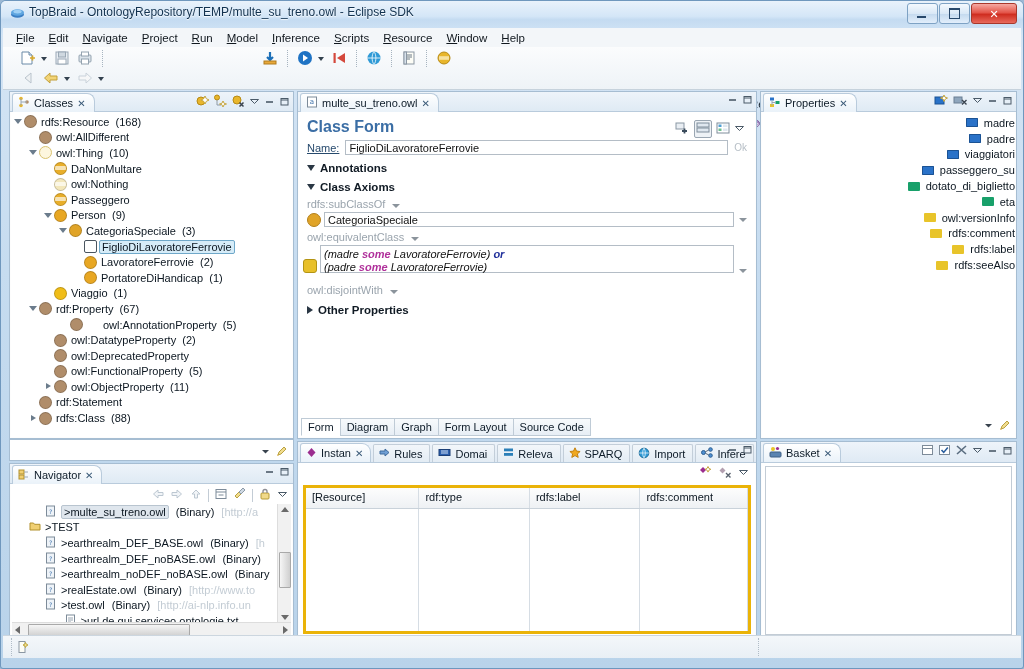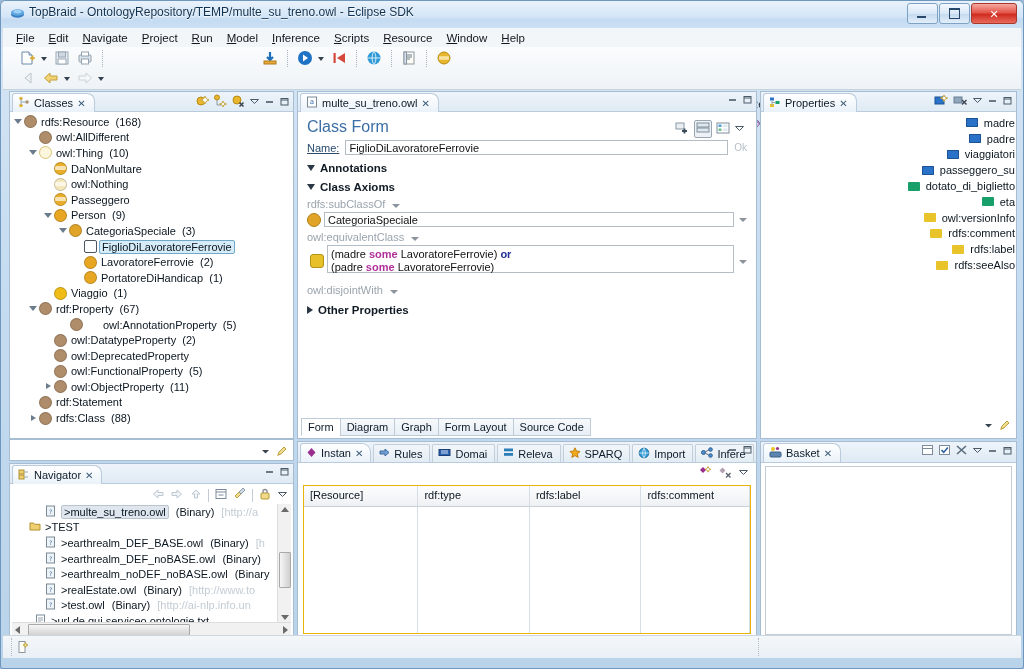--- a/index.html
+++ b/index.html
@@ -102,21 +102,21 @@
   .dot{width:11px;height:11px;border-radius:50%;flex:0 0 11px;margin-right:4px;}
   .sel{background:#d6ecf8;border:1px solid #6fa8c9;border-radius:2px;padding:0 2px;margin-left:-2px;}
   .cnt{color:#0b1620;}
 
   
   .plist{padding:3px 0 0 10px;}
   .prow{height:15.8px;display:flex;align-items:center;font-size:11px;color:#0b1620;justify-content:flex-end;}
   .psq{width:12px;height:9px;border-radius:1px;margin-right:6px;flex:0 0 12px;}
 
   
-  .formTitle{font-size:16px;color:#3b6ea5;padding:6px 0 2px 8px;font-weight:normal;}
+  .formTitle{font-size:16px;color:#3b6ea5;padding:6px 0 2px 8px;font-weight:bold;}
   .fieldlabel{color:#274a6d;text-decoration:underline;font-size:11px;}
   .txtin{
     background:#fff;border:1px solid #b4bdc6;height:15px;font-size:11px;color:#111;
     padding:1px 3px;box-sizing:border-box;
   }
   .sectionHdr{font-size:11.5px;font-weight:bold;color:#101a24;display:flex;align-items:center;gap:5px;}
   .tri{width:0;height:0;border-left:4px solid transparent;border-right:4px solid transparent;
     border-top:6px solid #2a3744;}
   .tri.r{border-left:6px solid #2a3744;border-right:none;border-top:4px solid transparent;
     border-bottom:4px solid transparent;}
@@ -646,21 +646,21 @@
       <div style="position:absolute;left:8px;top:100px;right:8px;display:flex;align-items:center;gap:3px;">
         <span style="width:12px;height:12px;border-radius:50%;background:#e0a428;border:1px solid #b3801b;flex:0 0 12px;"></span>
         <span class="txtin" style="flex:1;line-height:13px;">CategoriaSpeciale</span>
         <span class="dd" style="margin-left:2px;"></span>
       </div>
 
       <div style="position:absolute;left:8px;top:119px;">
         <span class="propname">owl:equivalentClass</span>
         <span class="dd"></span>
       </div>
-      <div style="position:absolute;left:11px;top:133px;right:8px;display:flex;align-items:center;gap:3px;">
+      <div style="position:absolute;left:4px;top:133px;right:8px;display:flex;align-items:flex-end;gap:3px;font-style:italic;">
         <span style="width:12px;height:12px;border-radius:3px;background:#e8c02a;border:1px solid #b39414;flex:0 0 12px;margin-top:3px;"></span>
         <span class="txtin" style="flex:1;height:28px;line-height:13px;padding-top:2px;">
           <span>
             <span>(madre </span><span class="kw-some">some</span><span> LavoratoreFerrovie) </span><span class="kw-or">or</span>
           </span><br>
           <span>
             <span>(padre </span><span class="kw-some">some</span><span> LavoratoreFerrovie)</span>
           </span>
         </span>
         <span class="dd" style="margin-left:2px;margin-top:5px;"></span>
@@ -914,21 +914,21 @@
           </div>
           <div style="height: 15.6px; display: flex; align-items: center; white-space: nowrap; font-size: 11px; color: rgb(11, 22, 32); padding-left: 34px;">
             <span class="ico" style="margin-right:4px;"><svg width="12" height="12" viewBox="0 0 12 12">
                 <rect x="1.5" y="1" width="8" height="10" fill="#eef3f8" stroke="#7d8b99"></rect>
                 <text x="5.5" y="8.6" font-size="6" text-anchor="middle" fill="#3a6ea8" font-family="DejaVu Sans">?</text>
               </svg></span>
             <span>&gt;test.owl</span>
             <span style="margin-left:7px;">(Binary)</span>
             <span style="margin-left:7px;color:#c3ccd4;">[http://ai-nlp.info.un</span>
           </div>
-          <div style="height: 15.6px; display: flex; align-items: center; white-space: nowrap; font-size: 11px; color: rgb(11, 22, 32); padding-left: 24px;">
+          <div style="height: 15.6px; display: flex; align-items: center; white-space: nowrap; font-size: 11px; color: rgb(11, 22, 32); padding-left: 34px; justify-content: flex-end;">
             <span class="ico" style="margin-right:4px;"><svg width="12" height="12" viewBox="0 0 12 12">
                 <rect x="1.5" y="1" width="8" height="10" fill="#fff" stroke="#7d8b99"></rect>
                 <path d="M3 4h5M3 6h5M3 8h3" stroke="#98a4b0"></path>
               </svg></span>
             <span>&gt;url de qui serviceo ontologie.txt</span>
             <span style="margin-left:7px;margin-top:48px;">(ASCII</span>
           </div>
         </div>
 
       <div class="vsb" style="top:20px;bottom:15px;">
@@ -1025,21 +1025,21 @@
               <path d="M4.5 2.5l3 3-3 3-3-3z" fill="#b3a0b0"></path>
               <path d="M8 8l4.5 4.5M12.5 8L8 12.5" stroke="#5b6470" stroke-width="1.4"></path>
             </svg>
         </span>
         <span class="ico">
           <svg width="11" height="11" viewBox="0 0 11 11">
               <path d="M1.5 3.5h8l-4 4z" fill="none" stroke="#4b5a68"></path>
             </svg>
         </span>
       </div>
-      <div style="position:absolute;left:4px;top:22px;right:4px;bottom:4px;border:1px solid #eab308;background:#fff;overflow:hidden;">
+      <div style="position:absolute;left:4px;top:22px;right:4px;bottom:4px;border:3px solid #eab308;background:#fff;overflow:hidden;">
         <div class="thead" id="inst-head">
             <div class="th" style="width: 118px;">[Resource]</div>
             <div class="th" style="width: 115px;">rdf:type</div>
             <div class="th" style="width: 115px;">rdfs:label</div>
             <div class="th" style="width: 112px;">rdfs:comment</div>
           </div>
         <div class="tgrid" style="height:calc(100% - 21px);" id="inst-cols">
             <div class="tcol" style="width: 118px;"></div>
             <div class="tcol" style="width: 115px;"></div>
             <div class="tcol" style="width: 115px;"></div>

